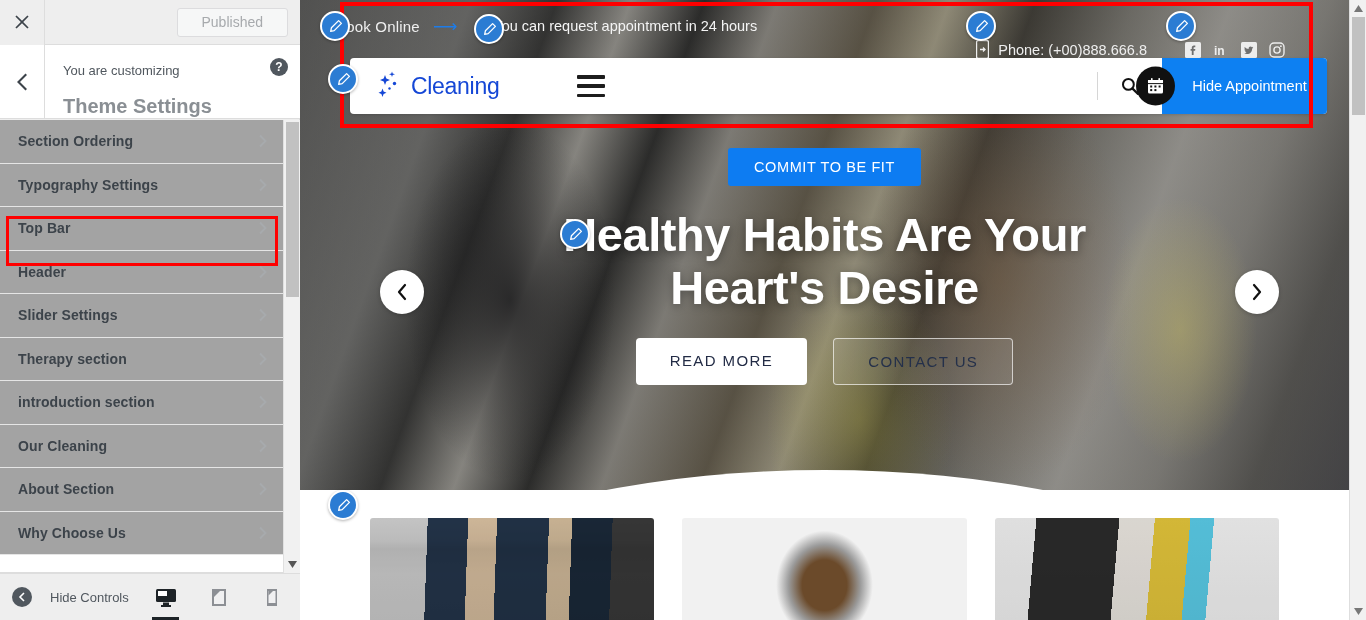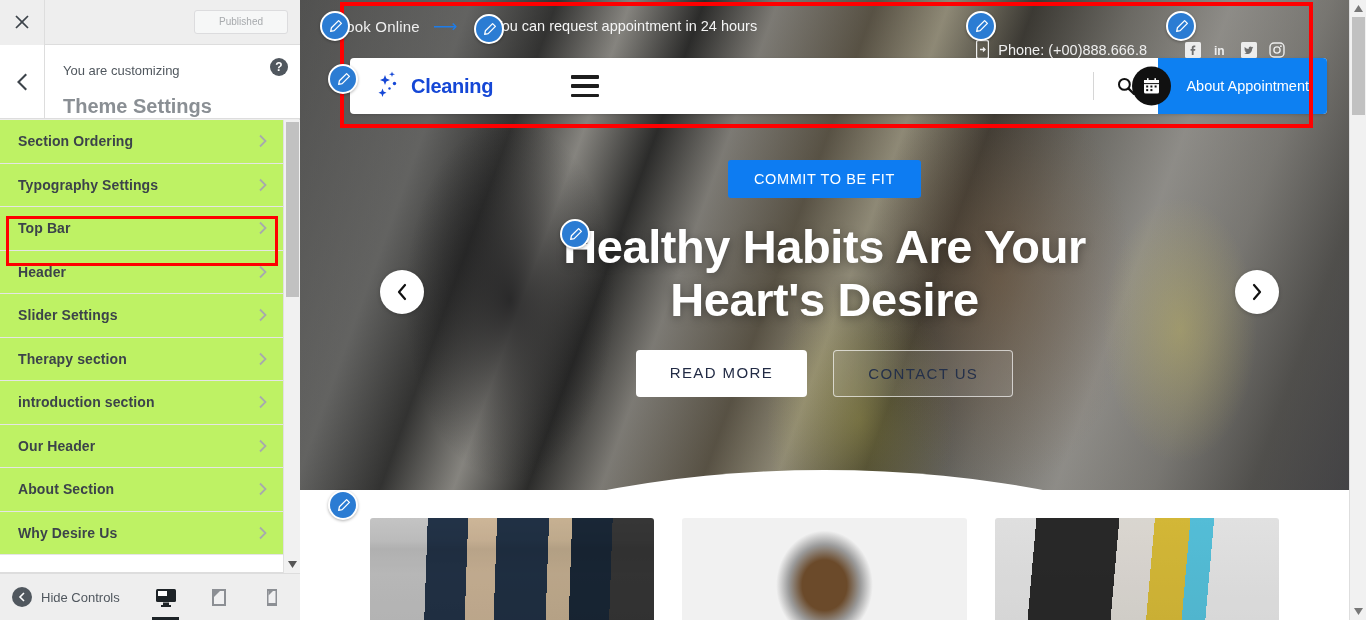--- a/index.html
+++ b/index.html
@@ -33,21 +33,21 @@
     cursor: pointer;
     color: #444; font-size: 18px; line-height: 1;
   }
   .cz-close svg { display: block; }
   .cz-publish-wrap { flex: 1; display: flex; justify-content: flex-end; align-items: center; padding-right: 12px; }
   .cz-publish {
     background: #f6f7f7;
     border: 1px solid #dcdcde;
     border-radius: 3px;
     color: #a7aaad;
-    font-size: 10px;
+    font-size: 14px;
     padding: 5px 24px 6px;
     cursor: default;
   }
 
   .cz-panel-head {
     height: 74px; width: 300px;
     display: flex; align-items: stretch;
     background: #fff;
     border-bottom: 1px solid #ddd;
   }
@@ -80,21 +80,21 @@
     height: 453px;
     overflow: hidden;
     background: #fff;
     border-bottom: 1px solid #ddd;
   }
   .cz-item {
     height: 43.5px;
     display: flex; align-items: center;
     padding: 0 20px 0 18px;
     border-bottom: 1px solid #e5e5e5;
-    background: #bef264;
+    background: #a3a3a3;
     cursor: pointer;
     position: relative;
   }
   .cz-item-label {
     flex: 1;
     font-size: 14px;
     font-weight: bold;
     color: #3c434a;
     letter-spacing: 0.1px;
   }
@@ -134,21 +134,21 @@
   .cz-footer {
     position: absolute;
     left: 0; bottom: 0;
     width: 300px; height: 47px;
     background: #eeeeee;
     border-top: 1px solid #ddd;
     display: flex; align-items: center;
     padding-left: 12px;
   }
   .cz-hide {
-    display: flex; align-items: center; gap: 9px;
+    display: flex; align-items: center; gap: 18px;
     cursor: pointer;
   }
   .cz-hide-circle {
     width: 20px; height: 20px; border-radius: 50%;
     background: #50575e; color: #fff;
     display: flex; align-items: center; justify-content: center;
   }
   .cz-hide-label { font-size: 13px; color: #50575e; }
   .cz-devices { margin-left: auto; display: flex; align-items: flex-end; gap: 20px; padding-right: 12px; }
   .cz-dev {
@@ -228,21 +228,21 @@
     margin: 6px 22px 0 50px;
     height: 56px;
     background: #fff;
     border-radius: 4px;
     display: flex; align-items: center;
     padding: 0 0 0 26px;
     box-shadow: 0 1px 3px rgba(0,0,0,.14);
   }
   .brand { display: flex; align-items: center; gap: 9px; }
   .brand-name {
-    font-size: 20px; font-weight: bold; color: #1547d6; letter-spacing: -0.3px;
+    font-size: 23px; font-weight: normal; color: #1547d6; letter-spacing: -0.3px;
   }
   .hamburger {
     margin-left: 78px;
     width: 28px; height: 22px;
     display: flex; flex-direction: column; justify-content: space-between;
     cursor: pointer;
   }
   .hamburger i { display: block; height: 3.5px; background: #1d1d1d; border-radius: 1px; }
   .hdr-right { margin-left: auto; display: flex; align-items: center; height: 100%; }
   .hdr-divider { width: 1px; height: 28px; background: #d6d6d6; }
@@ -276,21 +276,21 @@
     left: 40px; top: 2px;
     width: 973px; height: 126px;
     border: 4px solid #ff0000;
     z-index: 9;
     pointer-events: none;
   }
 
   
   .hero-content {
     position: absolute; z-index: 5;
-    top: 160px; left: 0; right: 0;
+    top: 148px; left: 0; right: 0;
     text-align: center;
   }
   .commit-btn {
     display: inline-block;
     background: #0d7cf2; color: #fff;
     font-size: 14.5px; letter-spacing: .6px;
     padding: 11px 26px;
     border-radius: 3px;
     cursor: pointer;
   }
@@ -473,37 +473,37 @@
       </div>
       <div class="cz-item">
         <span class="cz-item-label">introduction section</span>
         <span class="cz-item-arrow">
             <svg width="10" height="14" viewBox="0 0 10 14">
               <path d="M2 1.5 7.5 7 2 12.5" stroke="#a7aaad" stroke-width="1.8" fill="none"></path>
             </svg>
           </span>
       </div>
       <div class="cz-item">
-        <span class="cz-item-label">Our Header</span>
+        <span class="cz-item-label">Our Cleaning</span>
         <span class="cz-item-arrow">
             <svg width="10" height="14" viewBox="0 0 10 14">
               <path d="M2 1.5 7.5 7 2 12.5" stroke="#a7aaad" stroke-width="1.8" fill="none"></path>
             </svg>
           </span>
       </div>
       <div class="cz-item">
         <span class="cz-item-label">About Section</span>
         <span class="cz-item-arrow">
             <svg width="10" height="14" viewBox="0 0 10 14">
               <path d="M2 1.5 7.5 7 2 12.5" stroke="#a7aaad" stroke-width="1.8" fill="none"></path>
             </svg>
           </span>
       </div>
       <div class="cz-item">
-        <span class="cz-item-label">Why Desire Us</span>
+        <span class="cz-item-label">Why Choose Us</span>
         <span class="cz-item-arrow">
             <svg width="10" height="14" viewBox="0 0 10 14">
               <path d="M2 1.5 7.5 7 2 12.5" stroke="#a7aaad" stroke-width="1.8" fill="none"></path>
             </svg>
           </span>
       </div>
     </div>
 
     <div class="hl-topbar"></div>
 
@@ -643,21 +643,21 @@
                   <rect x="11.4" y="0.5" width="1.6" height="3.4" rx=".7" fill="#fff"></rect>
                   <g fill="#111">
                     <rect x="3.2" y="8" width="2" height="2"></rect>
                     <rect x="7.4" y="8" width="2" height="2"></rect>
                     <rect x="11.6" y="8" width="2" height="2"></rect>
                     <rect x="3.2" y="11.6" width="2" height="2"></rect>
                     <rect x="7.4" y="11.6" width="2" height="2"></rect>
                   </g>
                 </svg>
             </span>
-            <span>About Appointment</span>
+            <span>Hide Appointment</span>
           </div>
         </div>
       </div>
 
       <div class="hero-content">
         <div class="commit-btn">COMMIT TO BE FIT</div>
         <div class="hero-h1">Healthy Habits Are Your Heart's Desire</div>
         <div class="hero-btns">
           <div class="btn-read">READ MORE</div>
           <div class="btn-contact">CONTACT US</div>

